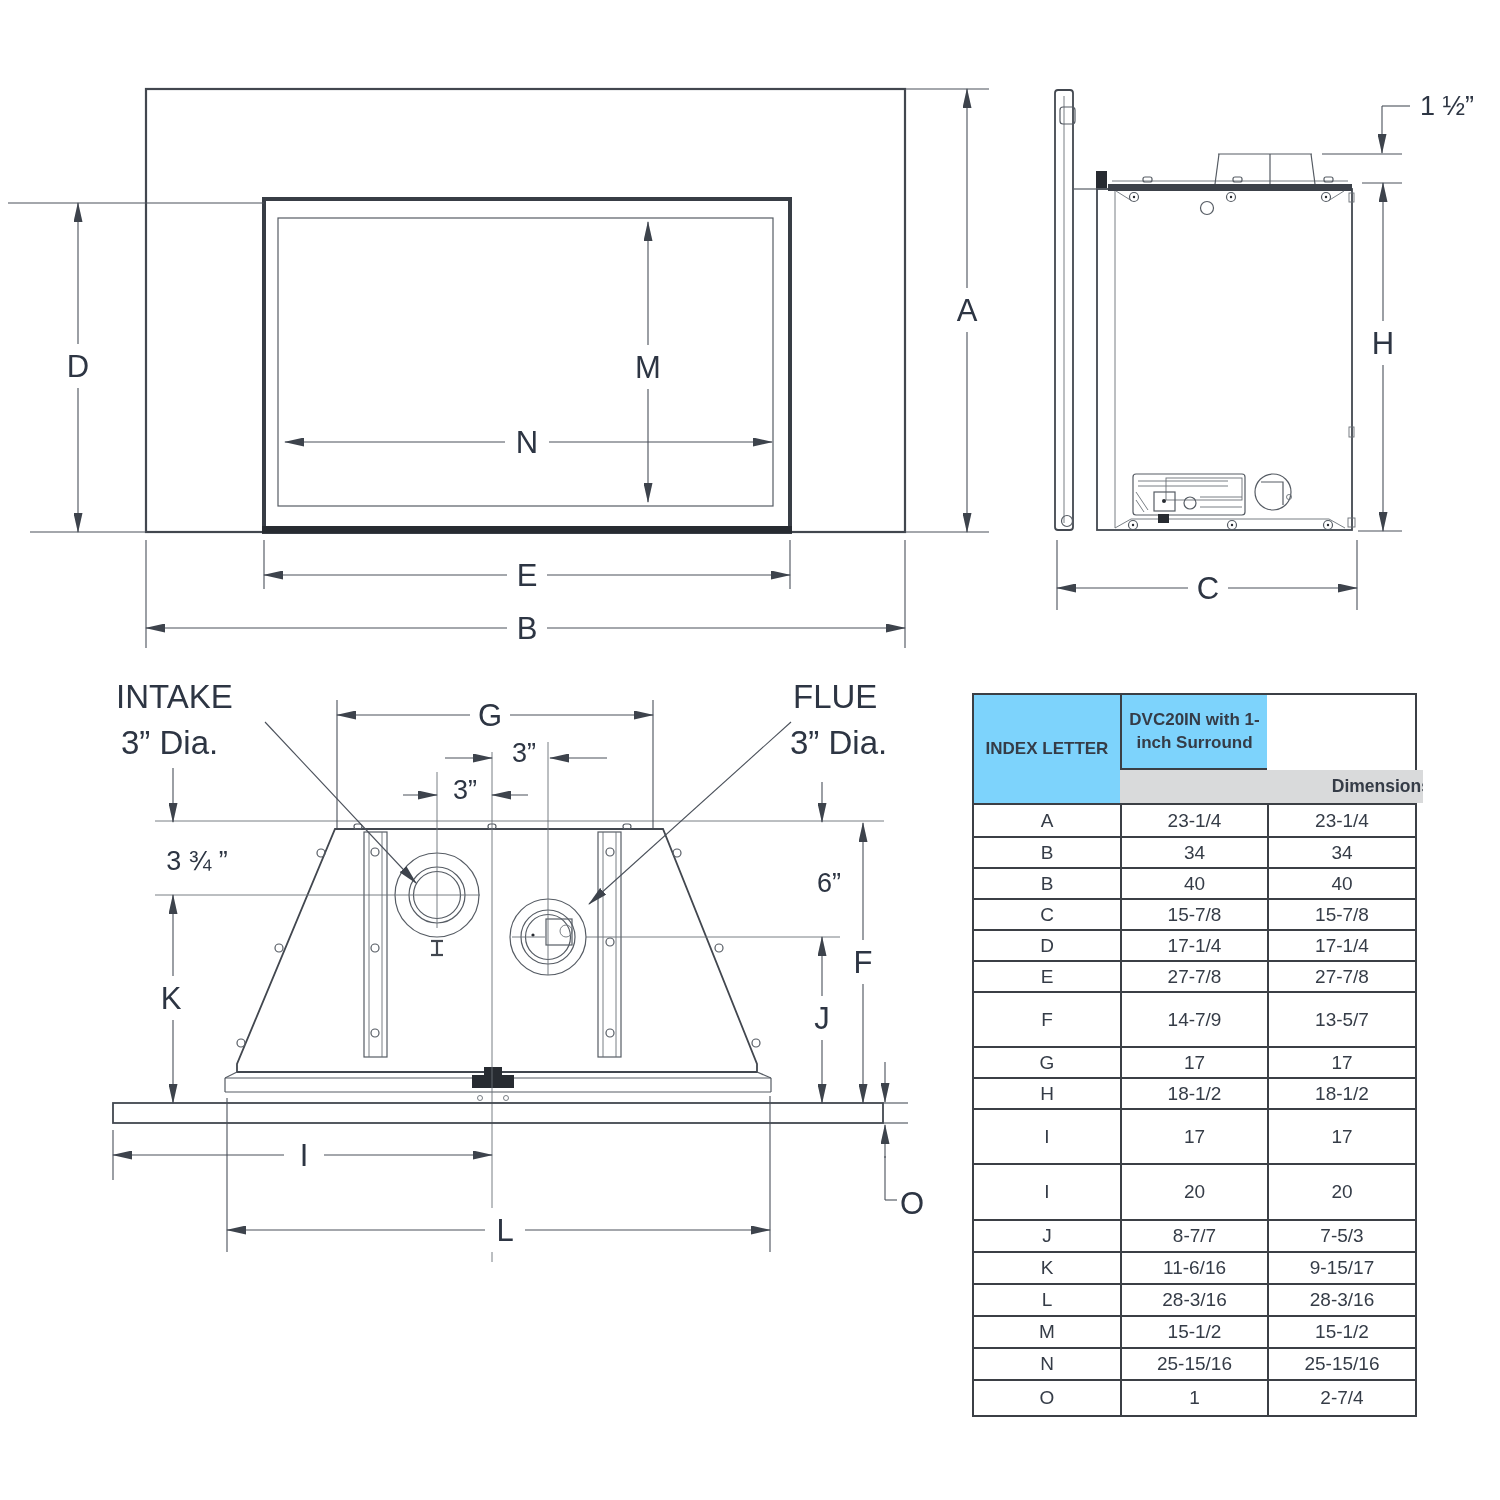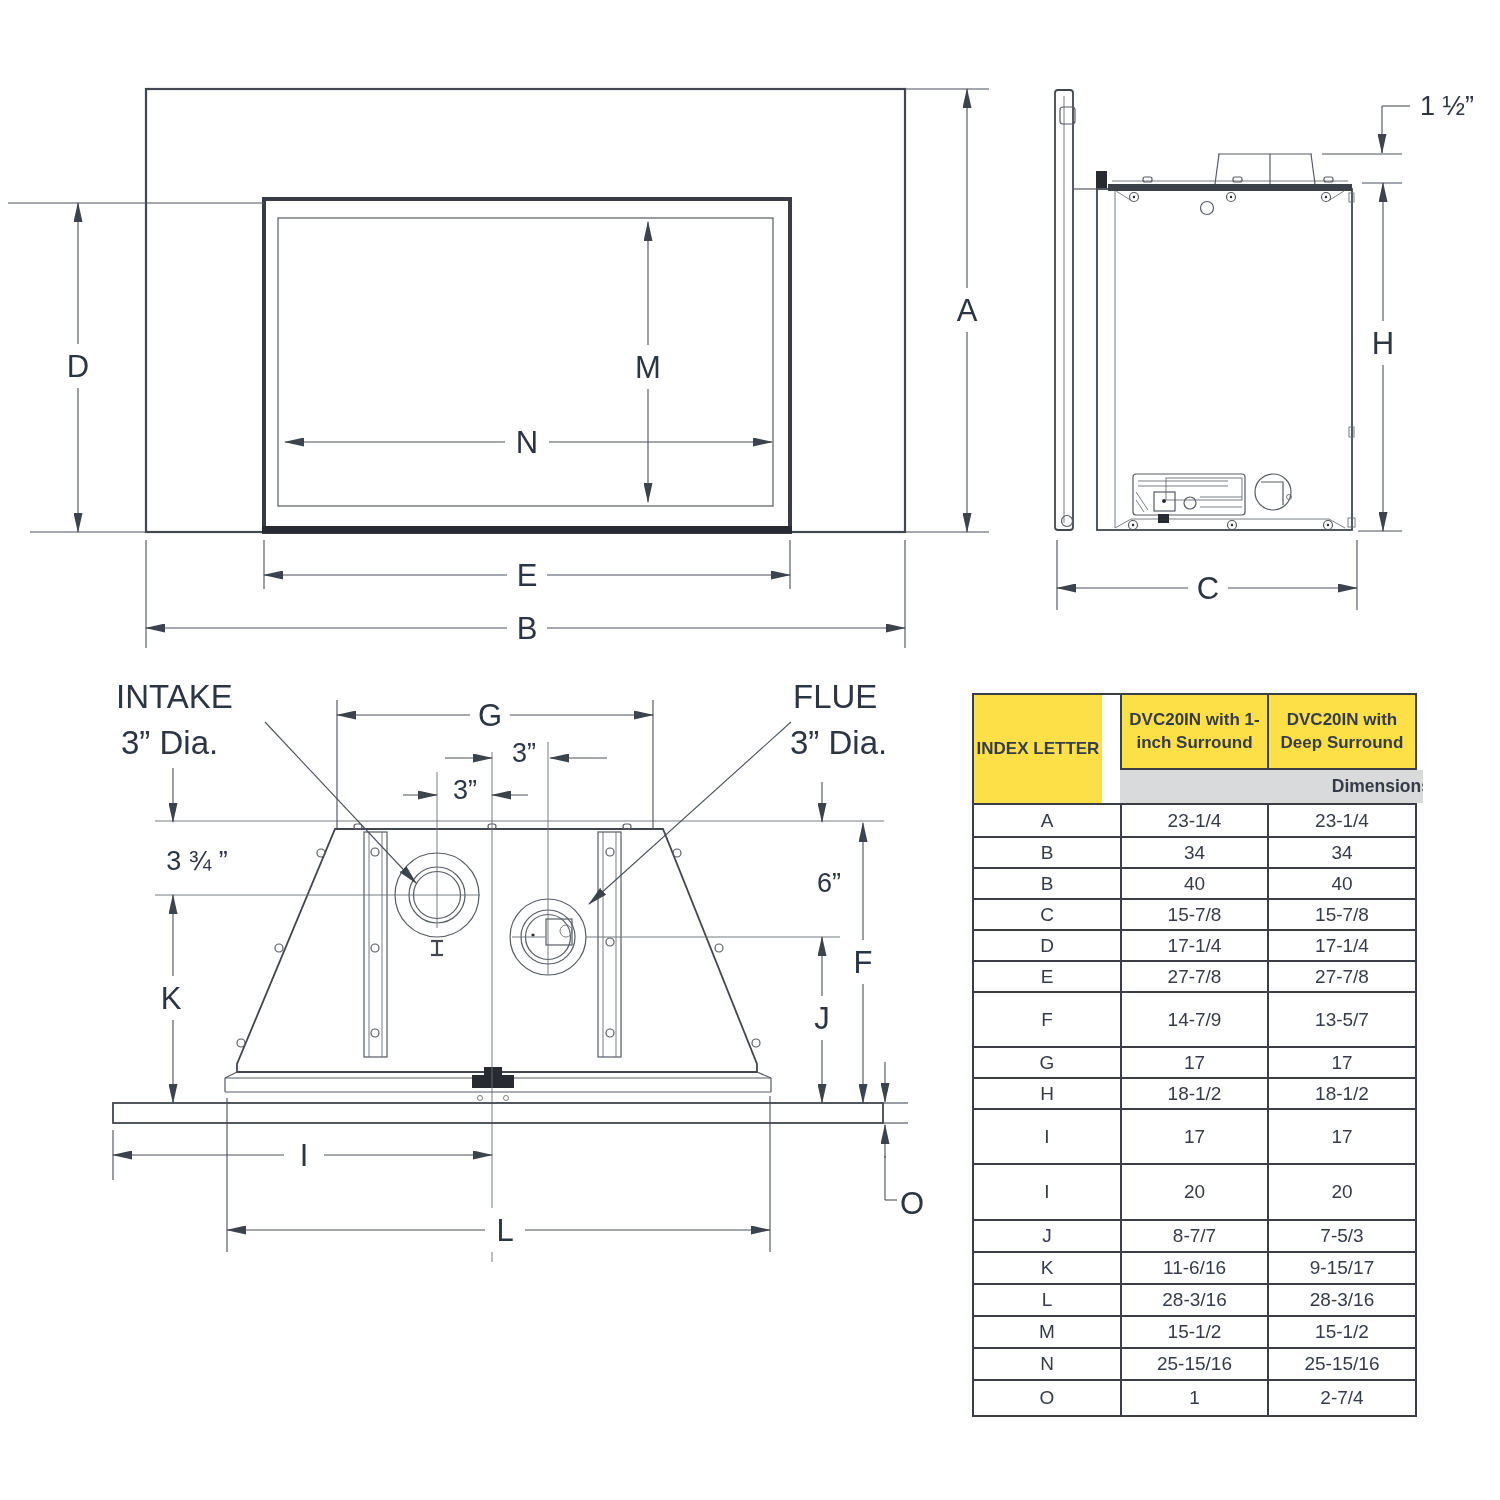--- a/index.html
+++ b/index.html
@@ -15,23 +15,23 @@
   .dim{stroke:#4a505a;stroke-width:1.1;fill:none;}
   .dk{fill:#272b31;stroke:none;}
   text{fill:#2d3543;}
   .lbl{font-size:31px;text-anchor:middle;dominant-baseline:central;}
   .num{font-size:27px;text-anchor:middle;dominant-baseline:central;}
   .callout{font-size:33px;text-anchor:start;}
   .lbg{fill:#ffffff;stroke:none;}
   
   .tbl{position:absolute;left:972px;top:693px;width:445px;height:724px;border:2px solid #3b3f45;
        background:#fff;color:#353c47;box-sizing:border-box;}
-  .hcell{position:absolute;background:#fde047;display:flex;align-items:center;justify-content:center;
+  .hcell{position:absolute;background:#7dd3fc;display:flex;align-items:center;justify-content:center;
          text-align:center;font-weight:bold;font-size:17px;line-height:1.3;box-sizing:border-box;}
-  .hc1{left:0;top:0;width:128px;height:108px;}
+  .hc1{left:0;top:0;width:146px;height:108px;}
   .hc2{left:146px;top:0;width:147px;height:75px;border-left:2px solid #3b3f45;border-bottom:2px solid #3b3f45;}
   .hc3{left:293px;top:0;width:148px;height:75px;border-left:2px solid #3b3f45;border-bottom:2px solid #3b3f45;}
   .band{position:absolute;left:146px;top:75px;width:303px;height:33px;background:#d9dadb;
         display:flex;align-items:center;justify-content:flex-end;font-weight:bold;font-size:17.5px;
         overflow:hidden;box-sizing:border-box;}
   .band span{transform:translateX(8px);white-space:nowrap;}
   .tbody{position:absolute;left:0;top:108px;width:441px;}
   .trow{display:flex;border-top:2px solid #3b3f45;box-sizing:border-box;}
   .tc{display:flex;align-items:center;justify-content:center;font-size:19px;box-sizing:border-box;}
   .tc.letter{width:146px;}
@@ -299,21 +299,20 @@
     <line x1="770" y1="1096" x2="770" y2="1252" class="dim"></line>
     <line x1="227" y1="1230" x2="770" y2="1230" class="dim" marker-start="url(#arr)" marker-end="url(#arr)"></line>
     <rect x="485" y="1208" width="40" height="44" class="lbg"></rect>
     <text x="505" y="1230" class="lbl">L</text>
   </g>
 </svg>
 
 <div class="tbl">
   <div class="hcell hc1">INDEX LETTER</div>
   <div class="hcell hc2">DVC20IN with 1-inch Surround</div>
-  <div class="hcell hc3">DVC20IN with Deep Surround</div>
   <div class="band">
     <span>Dimensions</span>
   </div>
   <div class="tbody" id="tbody">
         <div class="trow" style="height: 33px;">
     <div class="tc letter">A</div>
     <div class="tc v1">23-1/4</div>
     <div class="tc v2">23-1/4</div>
   </div>
         <div class="trow" style="height: 31px;">

